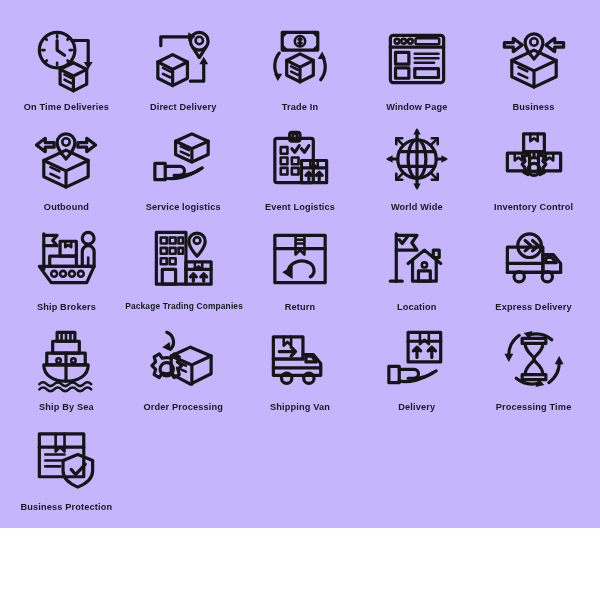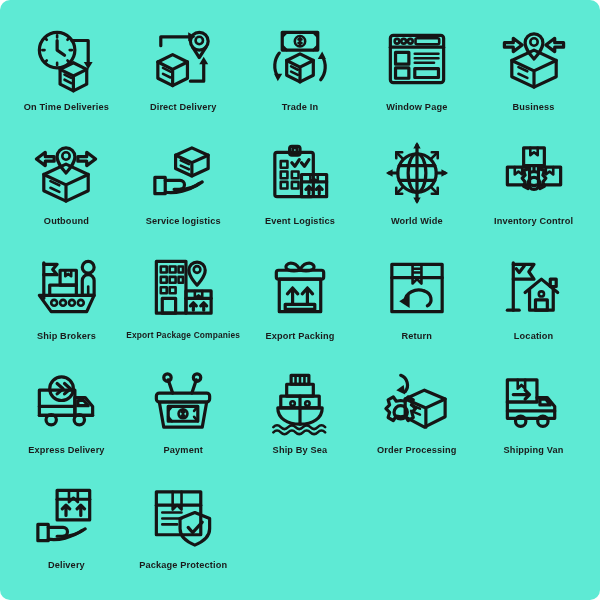--- a/index.html
+++ b/index.html
@@ -8,28 +8,27 @@
     background: #ffffff;
   }
   body {
     width: 600px;
     height: 600px;
     font-family: "Liberation Sans", sans-serif;
     overflow: hidden;
   }
   #icon-sheet {
     width: 600px;
-    height: 600px;
+    height: 528px;
     box-sizing: border-box;
     padding: 18px 8px 10px 8px;
     display: grid;
     grid-template-columns: repeat(5, 1fr);
     grid-template-rows: repeat(5, 1fr);
-    background: #5eead4;
-    border-radius: 10px;
+    background: #c4b5fd;
   }
   .icon-cell {
     display: flex;
     flex-direction: column;
     align-items: center;
     justify-content: flex-start;
     padding-top: 4px;
   }
   .icon-art {
     width: 74px;
@@ -291,37 +290,23 @@
         <rect class="ln" x="22" y="64" width="18" height="20"></rect>
         <path class="ln" d="M58 26 a11 11 0 0 1 22 0 c0 9 -11 20 -11 20 s-11 -11 -11 -20 z"></path>
         <circle class="ln-thin" cx="69" cy="25" r="4.5"></circle>
         <rect class="ln" x="54" y="54" width="34" height="30"></rect>
         <path class="ln" d="M54 64 h34"></path>
         <path class="ln-thin" d="M66 54 v10 l5 -4 5 4 v-10"></path>
         <path class="ln" d="M64 80 v-10 M64 70 l-4 4 M64 70 l4 4"></path>
         <path class="ln" d="M78 80 v-10 M78 70 l-4 4 M78 70 l4 4"></path>
       </svg>
     </div>
-    <div class="icon-label wide">Export Package Companies</div>
-  </div>
-
-  <div class="icon-cell">
-    <div class="icon-art">
-      <svg viewBox="0 0 100 100">
-        <path class="ln" d="M50 26 c-4 -10 -14 -12 -18 -7 -4 5 4 10 18 7 z"></path>
-        <path class="ln" d="M50 26 c4 -10 14 -12 18 -7 4 5 -4 10 -18 7 z"></path>
-        <rect class="ln" x="18" y="26" width="64" height="12" rx="3"></rect>
-        <rect class="ln" x="22" y="38" width="56" height="44"></rect>
-        <path class="ln" d="M40 72 v-22 M40 50 l-7 8 M40 50 l7 8"></path>
-        <path class="ln" d="M60 72 v-22 M60 50 l-7 8 M60 50 l7 8"></path>
-        <rect class="ln" x="30" y="72" width="40" height="7"></rect>
-      </svg>
-    </div>
-    <div class="icon-label">Export Packing</div>
-  </div>
+    <div class="icon-label wide">Package Trading Companies</div>
+  </div>
+
 
   <div class="icon-cell">
     <div class="icon-art">
       <svg viewBox="0 0 100 100">
         <rect class="ln" x="16" y="18" width="68" height="64"></rect>
         <path class="ln" d="M16 36 h68"></path>
         <path class="ln-thin" d="M44 18 v26 l6 -6 6 6 v-26"></path>
         <path class="ln-thin" d="M46 24 h8 M46 29 h8"></path>
         <path class="ln" d="M34 68 c0 -12 14 -18 26 -14"></path>
         <path class="ln" d="M60 54 c10 3 12 16 4 20"></path>
@@ -358,37 +343,20 @@
         <path class="ln" d="M66 48 h8 l6 7 h-14 z"></path>
         <path class="ln" d="M14 56 h48"></path>
         <path class="ln" d="M14 68 h72"></path>
         <circle class="ln" cx="30" cy="74" r="7"></circle>
         <circle class="ln" cx="68" cy="74" r="7"></circle>
       </svg>
     </div>
     <div class="icon-label">Express Delivery</div>
   </div>
 
-  <div class="icon-cell">
-    <div class="icon-art">
-      <svg viewBox="0 0 100 100">
-        <path class="ln" d="M36 38 l-6 -18"></path>
-        <circle class="ln" cx="29" cy="17" r="5"></circle>
-        <path class="ln" d="M62 38 l6 -18"></path>
-        <circle class="ln" cx="69" cy="17" r="5"></circle>
-        <rect class="ln" x="14" y="38" width="72" height="12" rx="4"></rect>
-        <path class="ln" d="M18 50 l6 34 h52 l6 -34 z"></path>
-        <rect class="ln" x="30" y="56" width="40" height="20"></rect>
-        <circle class="ln-thin" cx="50" cy="66" r="6"></circle>
-        <path class="ln-thin" d="M50 62 v8 M48 63.5 h4 M48 68.5 h4"></path>
-        <path class="ln-thin" d="M30 62 l5 -6 M70 56 l-5 6 M30 70 l5 6 M70 76 l-5 -6"></path>
-      </svg>
-    </div>
-    <div class="icon-label">Payment</div>
-  </div>
 
   <div class="icon-cell">
     <div class="icon-art">
       <svg viewBox="0 0 100 100">
         <rect class="ln" x="38" y="14" width="24" height="12"></rect>
         <path class="ln-thin" d="M44 14 v12 M50 14 v12 M56 14 v12"></path>
         <rect class="ln" x="32" y="26" width="36" height="16"></rect>
         <path class="ln" d="M24 42 h52 v16 h-52 z"></path>
         <path class="ln" d="M20 58 c0 14 13 22 30 22 s30 -8 30 -22 z"></path>
         <path class="ln" d="M50 42 v38"></path>
@@ -444,28 +412,47 @@
         <rect class="ln" x="12" y="60" width="14" height="22"></rect>
         <path class="ln" d="M26 64 h20 a6 6 0 0 1 0 12 h-8"></path>
         <path class="ln" d="M46 76 c12 0 22 -4 30 -10"></path>
         <path class="ln" d="M26 80 c14 2 32 -2 46 -12"></path>
       </svg>
     </div>
     <div class="icon-label">Delivery</div>
   </div>
 
 
+  <div class="icon-cell">
+    <div class="icon-art">
+      <svg viewBox="0 0 100 100">
+        <rect class="ln" x="34" y="22" width="32" height="7"></rect>
+        <rect class="ln" x="34" y="71" width="32" height="7"></rect>
+        <path class="ln" d="M38 29 c0 12 12 16 12 21 s-12 9 -12 21"></path>
+        <path class="ln" d="M62 29 c0 12 -12 16 -12 21 s12 9 12 21"></path>
+        <path class="ln" d="M30 18 a34 34 0 0 0 -14 30"></path>
+        <path class="fl" d="M16 54 l6 -11 h-12 z"></path>
+        <path class="ln" d="M70 82 a34 34 0 0 0 14 -30"></path>
+        <path class="fl" d="M84 46 l-6 11 h12 z"></path>
+        <path class="ln" d="M74 24 a34 34 0 0 0 -32 -6"></path>
+        <path class="fl" d="M36 15 l12 -3 -4 11 z"></path>
+        <path class="ln" d="M26 76 a34 34 0 0 0 32 6"></path>
+        <path class="fl" d="M64 85 l-12 3 4 -11 z"></path>
+      </svg>
+    </div>
+    <div class="icon-label">Processing Time</div>
+  </div>
 
   <div class="icon-cell">
     <div class="icon-art">
       <svg viewBox="0 0 100 100">
         <rect class="ln" x="14" y="16" width="60" height="58"></rect>
         <path class="ln" d="M14 34 h60"></path>
         <path class="ln-thin" d="M36 16 v24 l6 -6 6 6 v-24"></path>
         <path class="ln-thin" d="M22 44 h26 M22 52 h26 M22 60 h20"></path>
         <path class="ln" d="M66 44 l20 8 v14 c0 12 -10 18 -20 22 -10 -4 -20 -10 -20 -22 v-14 z"></path>
         <path class="ln" d="M57 64 l6 7 13 -14"></path>
       </svg>
     </div>
-    <div class="icon-label">Package Protection</div>
+    <div class="icon-label">Business Protection</div>
   </div>
 
 </div>
 
 </body></html>

